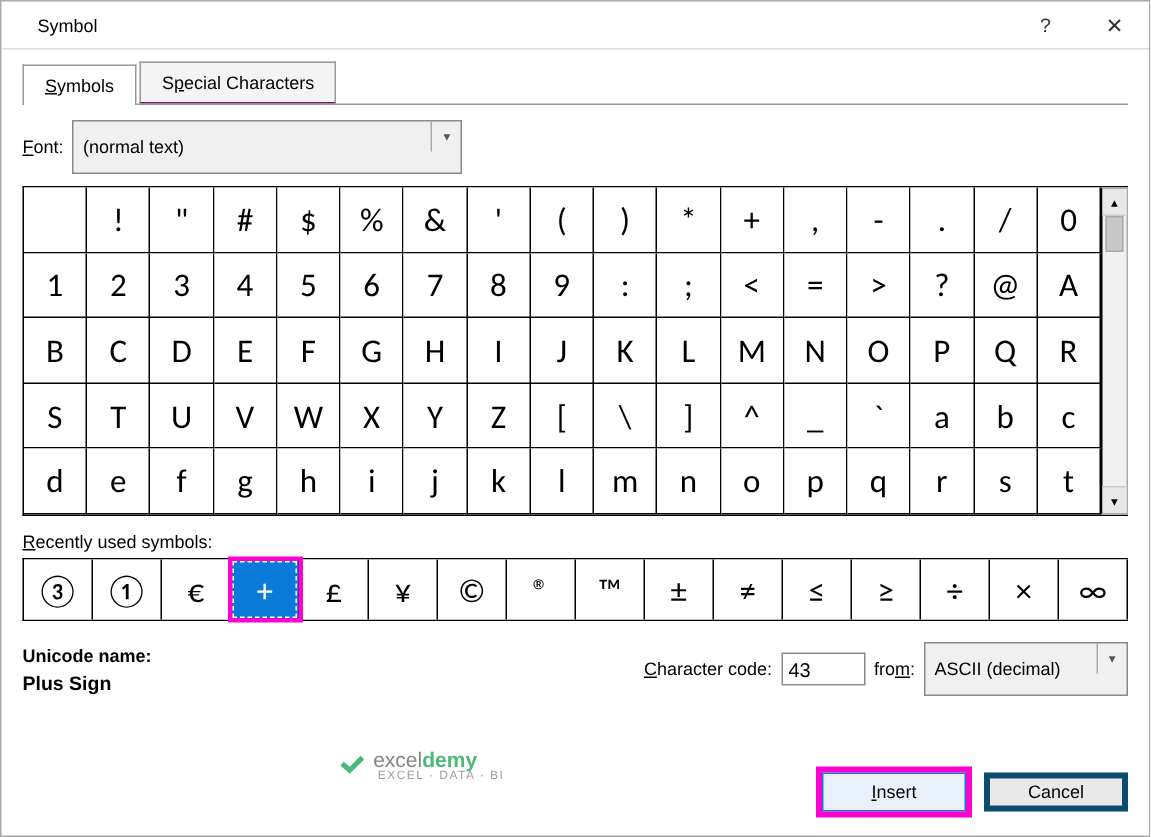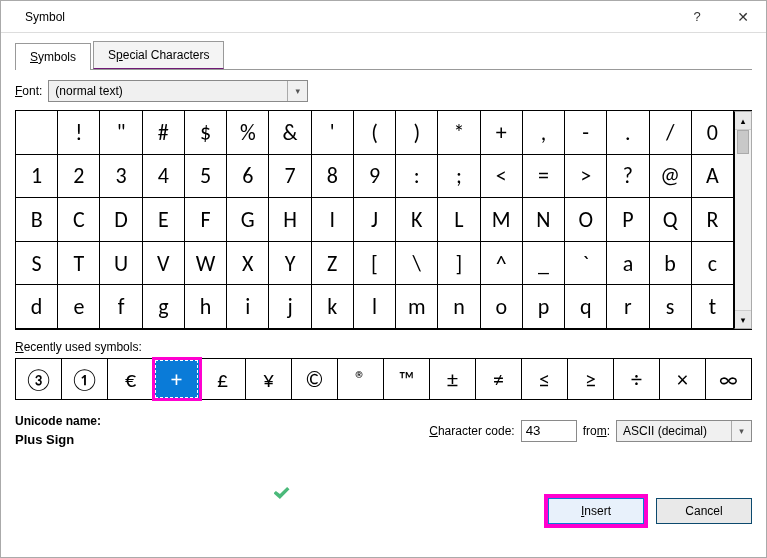--- a/index.html
+++ b/index.html
@@ -72,21 +72,21 @@
   .font-row label { margin-right: 6px; }
   .font-row .u { text-decoration: underline; }
   .font-select {
     width: 260px;
     height: 22px;
     position: relative;
   }
   .select {
     border: 1px solid #8a8a8a;
     background: #f0f0f0;
-    height: 22px;
+    height: 36px;
     display: flex;
     align-items: center;
     padding: 0 22px 0 6px;
     position: relative;
   }
   .select .arrow {
     position: absolute;
     right: 0; top: 0;
     width: 20px; height: 20px;
     border-left: 1px solid #aaa;
@@ -207,21 +207,21 @@
     background: #1fa85a;
     clip-path: polygon(15% 40%, 40% 60%, 85% 15%, 100% 30%, 40% 90%, 0 55%);
   }
   .wm-text .a { color: #666; font-size: 14px; font-weight:500;}
   .wm-text .b { color: #1fa85a; font-size: 14px; font-weight:600;}
   .wm-sub { font-size: 8px; color:#888; letter-spacing:1px; margin-left:3px; margin-top:-2px;}
   .btns { display: flex; gap: 12px; margin-top: 37px; }
   .btn-std {
     width: 96px;
     height: 26px;
-    border: 1px solid #0c4a6e;
+    border: 4px solid #0c4a6e;
     background: #e9e9e9;
     display: flex; align-items:center; justify-content:center;
     font-size: 12px;
   }
   .btn-std.primary {
     outline: 4px solid #ff00cf;
     border: 1.5px solid #0a7bd8;
     background: #e8f1fb;
   }
   .u { text-decoration: underline; }
@@ -384,20 +384,24 @@
         <div class="select from-select">
           <span>ASCII (decimal)</span>
           <span class="arrow">▾</span>
         </div>
       </div>
     </div>
 
     <div class="footer">
       <div class="watermark">
         <div class="wm-icon"></div>
+        <div>
+          <div class="wm-text"><span class="a">excel</span><span class="b">demy</span></div>
+          <div class="wm-sub">EXCEL · DATA · BI</div>
+        </div>
       </div>
       <div class="btns">
         <div class="btn-std primary">
           <span><span class="u">I</span><span>nsert</span></span>
         </div>
         <div class="btn-std">
           <span>Cancel</span>
         </div>
       </div>
     </div>

